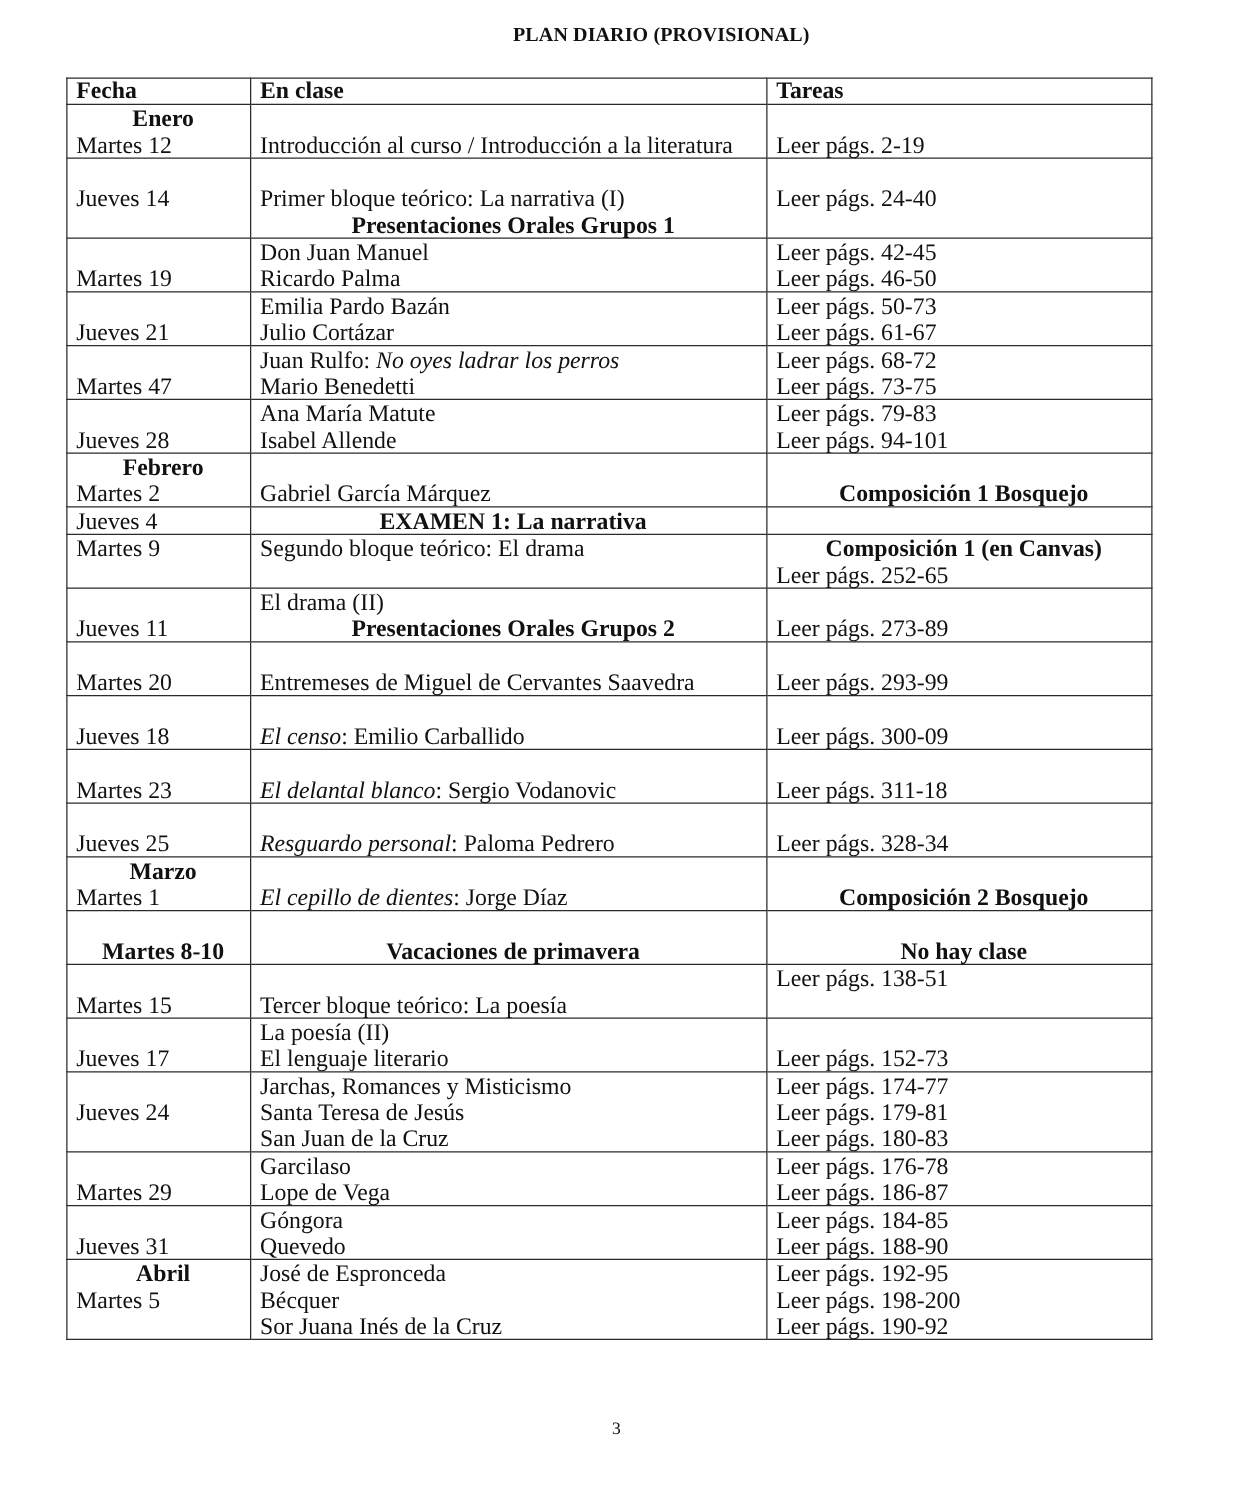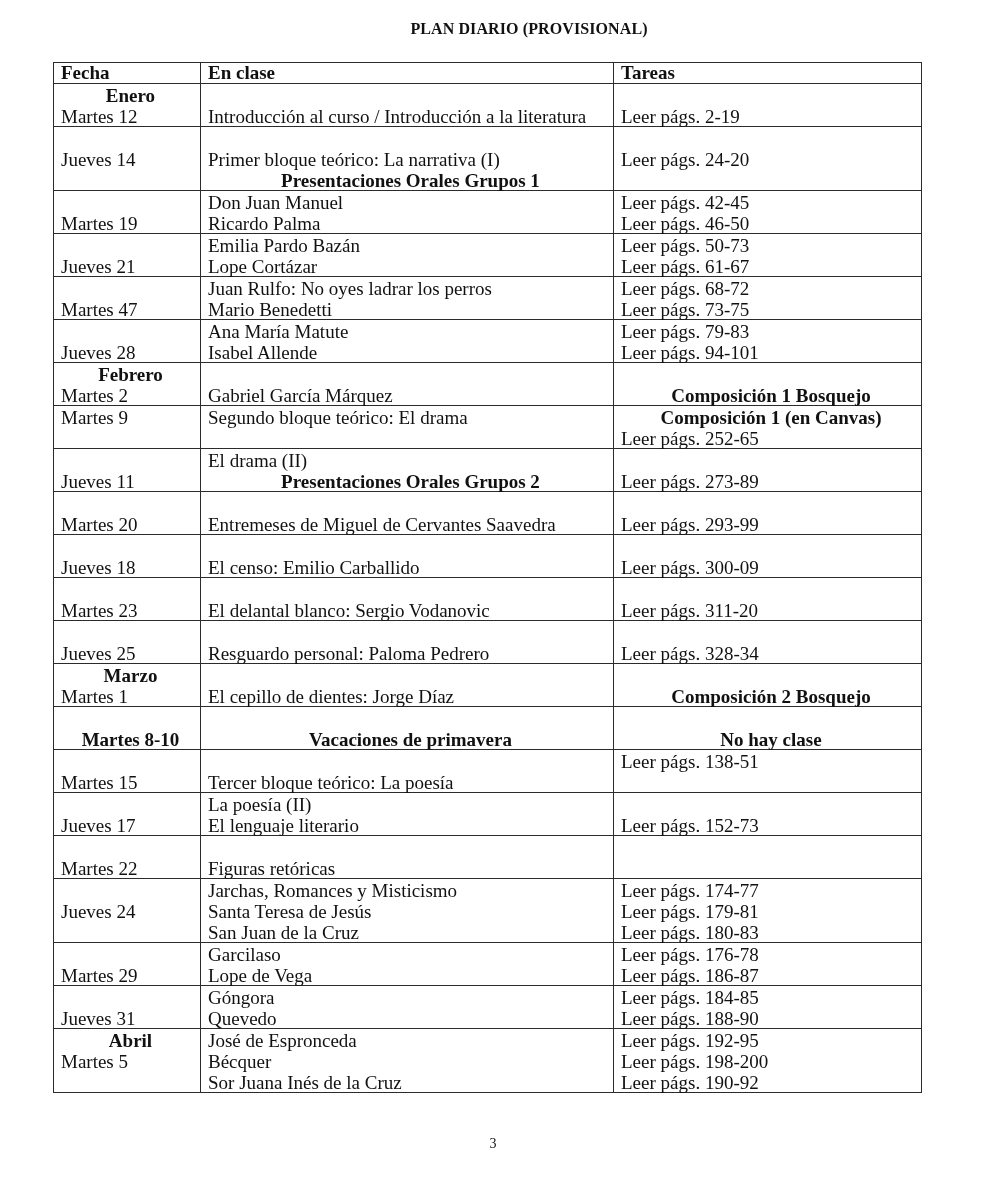--- a/index.html
+++ b/index.html
@@ -20,21 +20,21 @@
   table.plan col.c1 { width: 147px; }
   table.plan col.c2 { width: 413px; }
   table.plan col.c3 { width: 308px; }
   table.plan td, table.plan th {
     border: 1px solid #2b2b2b; padding: 0 0 0 7px; vertical-align: top;
     text-align: left; font-weight: normal;
   }
   table.plan th { font-weight: bold; height: 20px; line-height: 20px; }
   .ln { display: block; height: 21px; line-height: 23px; white-space: nowrap; }
   .b { font-weight: bold; text-align: center; }
-  .i { }
+  .i { font-style: italic; }
   .pagenum {
     position: absolute; top: 1136px; left: 0; width: 986px; text-align: center;
     font-size: 14px;
   }
 </style>
 </head>
 <body>
 
 <div class="title">PLAN DIARIO (PROVISIONAL)</div>
 
@@ -72,21 +72,21 @@
           <span class="ln"><span>Jueves 14</span></span>
           <span class="ln"><span></span></span>
         </td>
         <td>
           <span class="ln"><span></span></span>
           <span class="ln"><span>Primer bloque teórico: La narrativa (I)</span></span>
           <span class="ln b"><span>Presentaciones Orales Grupos 1</span></span>
         </td>
         <td>
           <span class="ln"><span></span></span>
-          <span class="ln"><span>Leer págs. 24-20</span></span>
+          <span class="ln"><span>Leer págs. 24-40</span></span>
           <span class="ln"><span></span></span>
         </td>
       </tr>
       <tr>
         <td>
           <span class="ln"><span></span></span>
           <span class="ln"><span>Martes 19</span></span>
         </td>
         <td>
           <span class="ln"><span>Don Juan Manuel</span></span>
@@ -97,21 +97,21 @@
           <span class="ln"><span>Leer págs. 46-50</span></span>
         </td>
       </tr>
       <tr>
         <td>
           <span class="ln"><span></span></span>
           <span class="ln"><span>Jueves 21</span></span>
         </td>
         <td>
           <span class="ln"><span>Emilia Pardo Bazán</span></span>
-          <span class="ln"><span>Lope Cortázar</span></span>
+          <span class="ln"><span>Julio Cortázar</span></span>
         </td>
         <td>
           <span class="ln"><span>Leer págs. 50-73</span></span>
           <span class="ln"><span>Leer págs. 61-67</span></span>
         </td>
       </tr>
       <tr>
         <td>
           <span class="ln"><span></span></span>
           <span class="ln"><span>Martes 47</span></span>
@@ -148,20 +148,31 @@
           <span class="ln"><span></span></span>
           <span class="ln"><span>Gabriel García Márquez</span></span>
         </td>
         <td>
           <span class="ln"><span></span></span>
           <span class="ln b"><span>Composición 1 Bosquejo</span></span>
         </td>
       </tr>
       <tr>
         <td>
+          <span class="ln"><span>Jueves 4</span></span>
+        </td>
+        <td>
+          <span class="ln b"><span>EXAMEN 1: La narrativa</span></span>
+        </td>
+        <td>
+          <span class="ln"><span></span></span>
+        </td>
+      </tr>
+      <tr>
+        <td>
           <span class="ln"><span>Martes 9</span></span>
           <span class="ln"><span></span></span>
         </td>
         <td>
           <span class="ln"><span>Segundo bloque teórico: El drama</span></span>
           <span class="ln"><span></span></span>
         </td>
         <td>
           <span class="ln b"><span>Composición 1 (en Canvas)</span></span>
           <span class="ln"><span>Leer págs. 252-65</span></span>
@@ -213,21 +224,21 @@
         <td>
           <span class="ln"><span></span></span>
           <span class="ln"><span>Martes 23</span></span>
         </td>
         <td>
           <span class="ln"><span></span></span>
           <span class="ln"><span class="i">El delantal blanco</span><span>: Sergio Vodanovic</span></span>
         </td>
         <td>
           <span class="ln"><span></span></span>
-          <span class="ln"><span>Leer págs. 311-20</span></span>
+          <span class="ln"><span>Leer págs. 311-18</span></span>
         </td>
       </tr>
       <tr>
         <td>
           <span class="ln"><span></span></span>
           <span class="ln"><span>Jueves 25</span></span>
         </td>
         <td>
           <span class="ln"><span></span></span>
           <span class="ln"><span class="i">Resguardo personal</span><span>: Paloma Pedrero</span></span>
@@ -284,34 +295,20 @@
           <span class="ln"><span></span></span>
           <span class="ln"><span>Jueves 17</span></span>
         </td>
         <td>
           <span class="ln"><span>La poesía (II)</span></span>
           <span class="ln"><span>El lenguaje literario</span></span>
         </td>
         <td>
           <span class="ln"><span></span></span>
           <span class="ln"><span>Leer págs. 152-73</span></span>
-        </td>
-      </tr>
-      <tr>
-        <td>
-          <span class="ln"><span></span></span>
-          <span class="ln"><span>Martes 22</span></span>
-        </td>
-        <td>
-          <span class="ln"><span></span></span>
-          <span class="ln"><span>Figuras retóricas</span></span>
-        </td>
-        <td>
-          <span class="ln"><span></span></span>
-          <span class="ln"><span></span></span>
         </td>
       </tr>
       <tr>
         <td>
           <span class="ln"><span></span></span>
           <span class="ln"><span>Jueves 24</span></span>
           <span class="ln"><span></span></span>
         </td>
         <td>
           <span class="ln"><span>Jarchas, Romances y Misticismo</span></span>

